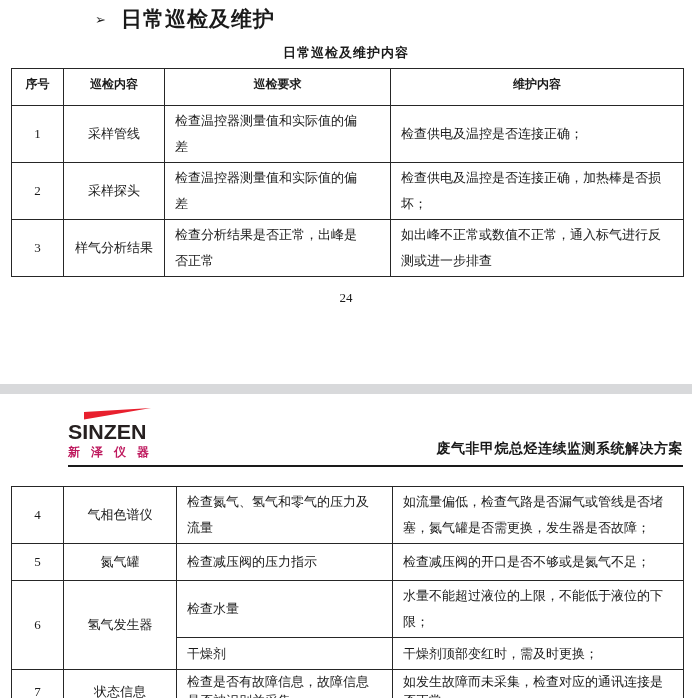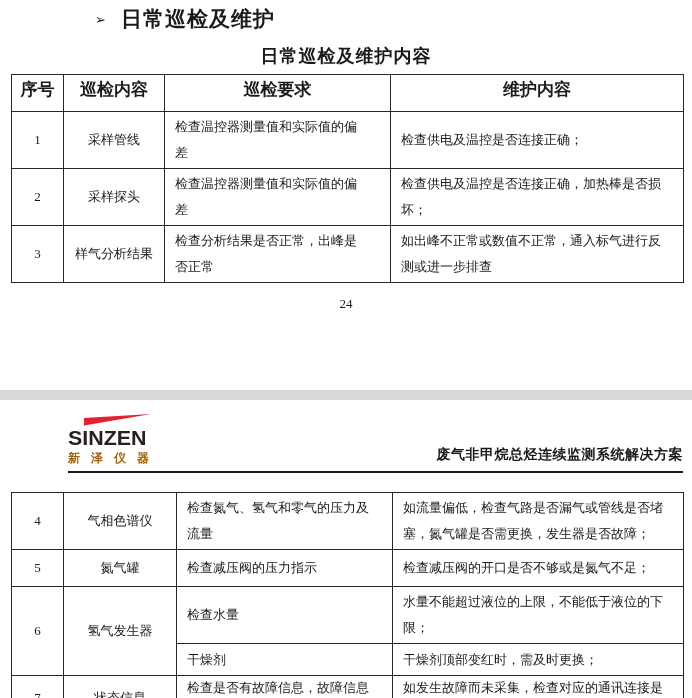--- a/index.html
+++ b/index.html
@@ -5,28 +5,28 @@
   * { margin:0; padding:0; box-sizing:border-box; }
   html,body { width:692px; height:698px; background:#ffffff; overflow:hidden;
     font-family:"Liberation Serif","DejaVu Serif",serif; color:#1a1a1a; }
 
   
   .page1 { position:relative; }
   .section-heading { margin:5px 0 0 95px; display:flex; align-items:center;
     font-family:"Liberation Sans","DejaVu Sans",sans-serif; }
   .section-heading .arrow { font-size:13px; color:#222; margin-right:15px; }
   .section-heading .head-text { font-size:21px; font-weight:bold; letter-spacing:1px; }
-  .table-title { margin-top:11px; text-align:center; font-size:18px; font-weight:bold;
+  .table-title { margin-top:11px; text-align:center; font-size:13px; font-weight:bold;
     letter-spacing:1px; font-family:"Liberation Sans","DejaVu Sans",sans-serif; }
 
   table { border-collapse:collapse; table-layout:fixed; margin-left:11px; width:672px; }
   td, th { border:1px solid #262626; font-size:13px; font-weight:normal;
     vertical-align:middle; line-height:26px; white-space:pre-line;
     overflow:hidden; }
-  th { font-weight:bold; font-size:17px; line-height:16px; padding-bottom:6px; }
+  th { font-weight:bold; font-size:12px; line-height:16px; padding-bottom:6px; }
   .c-no, .c-item { text-align:center; }
   .c-req, .c-maint { text-align:left; padding:2px 10px; }
   table.t1 { margin-top:6px; }
   table.t1 .hrow { height:37px; }
   table.t1 .r { height:56px; }
   table.t2 { margin-top:19px; }
   .rh56 { height:56px; }
   .rh37 { height:37px; }
   .rh55 { height:55px; }
   .rh32 { height:32px;font-family:Liberation Serif, serif; }
@@ -41,21 +41,21 @@
 
   
   .p2-header { margin:14px 9px 0 68px; display:flex; align-items:flex-end;
     border-bottom:2px solid #1a1a1a; padding-bottom:5px;gap:10px; }
   .logo { width:86px; }
   .logo-swoosh { display:block; margin-left:16px; margin-bottom:1px; }
   .logo-brand { font-family:"Liberation Sans","DejaVu Sans",sans-serif;
     font-weight:bold; font-size:21px; line-height:21px; color:#262020;
     letter-spacing:0px; transform:scaleX(1.02); transform-origin:left; }
   .logo-cn { font-family:"Liberation Sans","DejaVu Sans",sans-serif;
-    font-weight:bold; font-size:12px; line-height:16px; color:#a16207;
+    font-weight:bold; font-size:12px; line-height:16px; color:#be185d;
     letter-spacing:11px; margin-top:2px; white-space:nowrap; }
   .doc-title { margin-left:auto; font-size:14px; font-weight:600;
     letter-spacing:0.5px; padding-bottom:2px; }
 </style>
 </head>
 <body>
 
 <div class="page1">
 
   <div class="section-heading">

